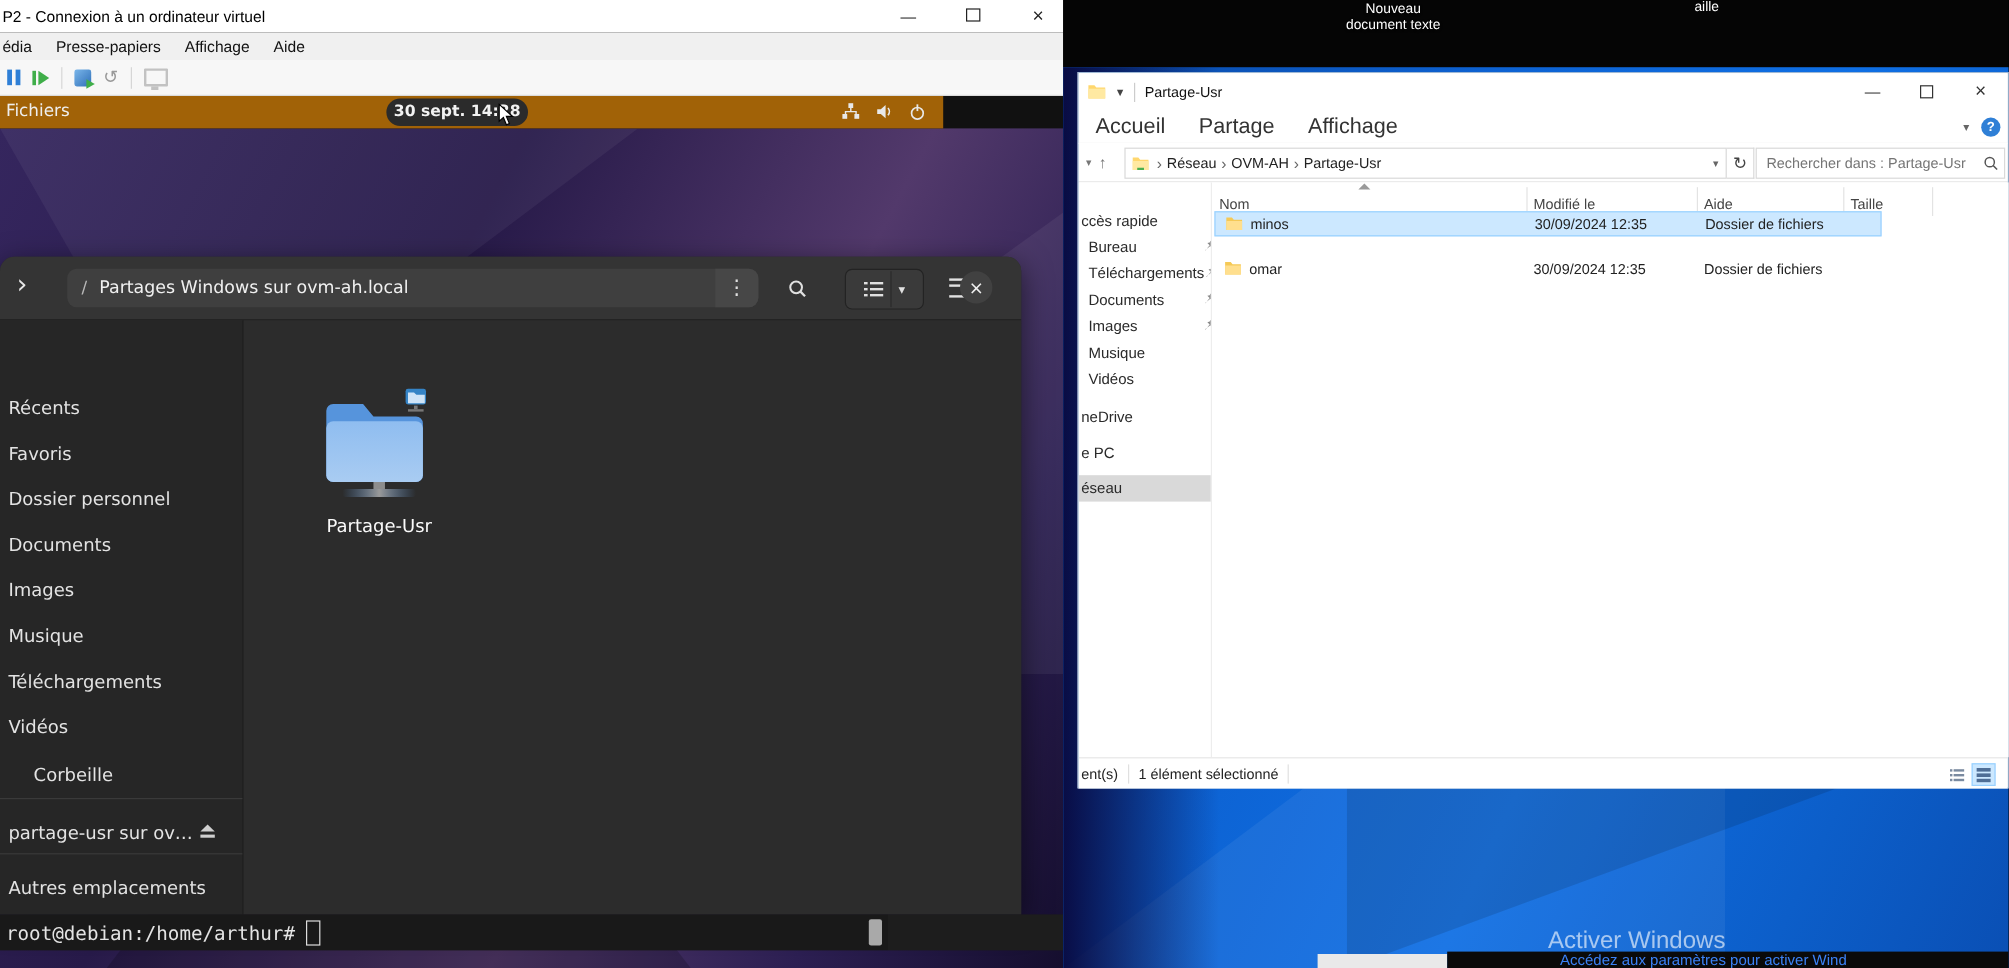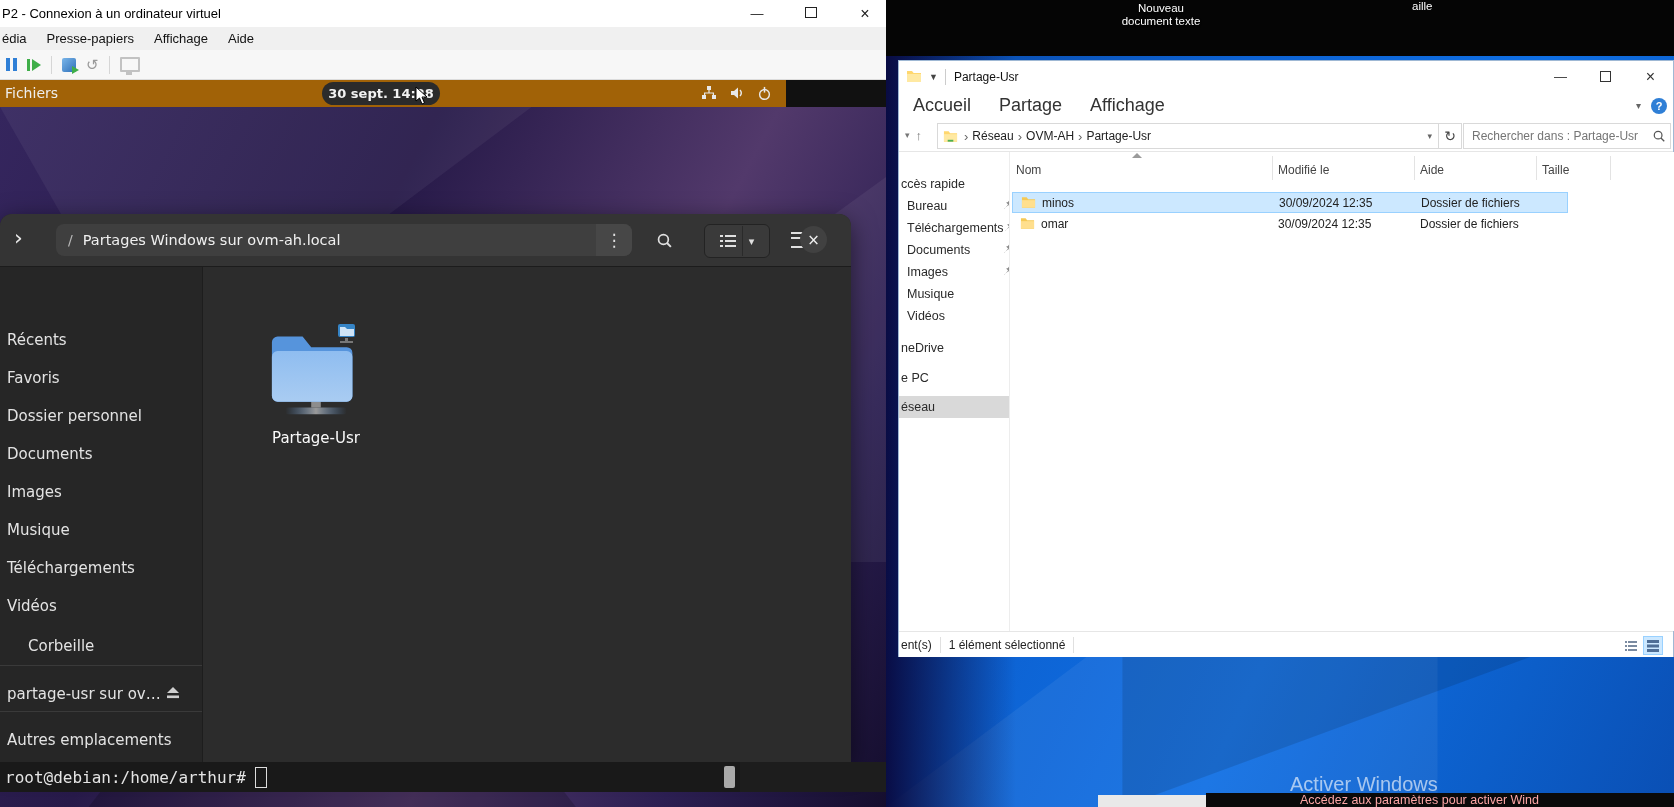--- a/index.html
+++ b/index.html
@@ -117,21 +117,21 @@
   .cell-name{margin-left:8px;display:flex;align-items:center;gap:6px;}
   .cell{position:absolute;}
   .x-status{position:absolute;left:0;top:570px;width:100%;height:25px;border-top:1px solid #e6e6e6;background:#fff;display:flex;align-items:center;font-size:12px;color:#222;}
   .st-sep{width:1px;height:16px;background:#e0e0e0;margin:0 8px;}
   .view-btns{position:absolute;right:10px;top:4px;display:flex;gap:2px;}
   .vb{width:18px;height:17px;display:flex;align-items:center;justify-content:center;border:1px solid transparent;}
   .vb.active{background:#cce8ff;border-color:#99d1ff;}
 
   
   .activate{left:1290px;top:773px;color:rgba(255,255,255,.62);font-size:20px;font-family:"Liberation Sans",sans-serif;}
-  .activate-sub{left:1206px;top:793px;width:468px;height:14px;background:#0a0a0a;color:#fca5a5;font-size:12.5px;overflow:hidden;white-space:nowrap;padding-left:94px;box-sizing:border-box;}
+  .activate-sub{left:1206px;top:793px;width:468px;height:14px;background:#0a0a0a;color:#3b82f6;font-size:12.5px;overflow:hidden;white-space:nowrap;padding-left:94px;box-sizing:border-box;}
   .bottom-white{left:1098px;top:795px;width:108px;height:12px;background:#e9e9e9;}
 
   
   .mouse{left:415px;top:86px;width:16px;height:20px;z-index:50;}
 </style>
 </head>
 <body>
 
 <div id="screen">
 
@@ -443,21 +443,21 @@
           <span>Aide</span>
         </div>
       <div class="hdr" style="left:532px;">
           <span>Taille</span>
         </div>
       <div class="hdr-sep" style="left:262px;"></div>
       <div class="hdr-sep" style="left:404px;"></div>
       <div class="hdr-sep" style="left:526px;"></div>
       <div class="hdr-sep" style="left:600px;"></div>
 
-      <div class="row row-sel" style="top:40px;text-align:right;">
+      <div class="row row-sel" style="top:24px;text-align:right;">
         <span class="cell-name">
           <svg width="15" height="13" viewBox="0 0 16 13">
               <path fill="#f5c956" d="M1 1h5l1.6 2H15v9H1z"></path>
               <path fill="#ffdf8e" d="M1 4h14v8H1z"></path>
             </svg>
           <span>minos</span>
         </span>
         <span class="cell" style="left:266px;">30/09/2024 12:35</span>
         <span class="cell" style="left:408px;">Dossier de fichiers</span>
         <span class="cell" style="left:530px;"></span>

